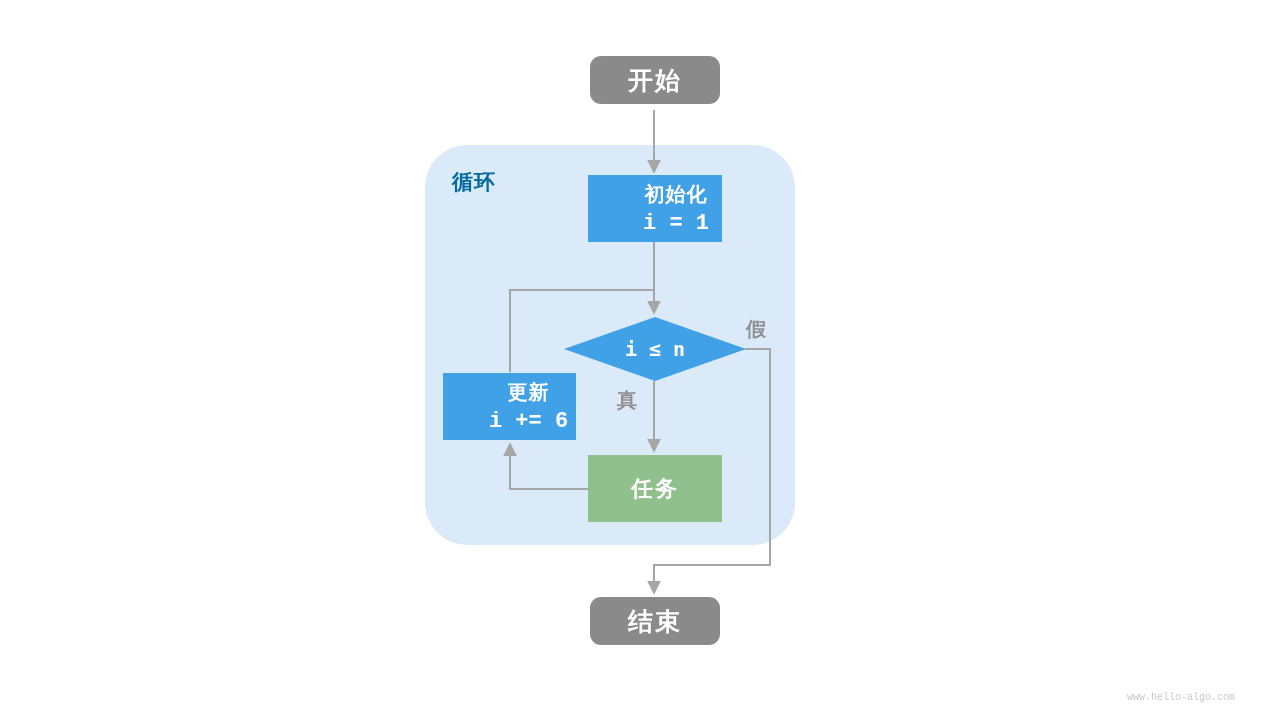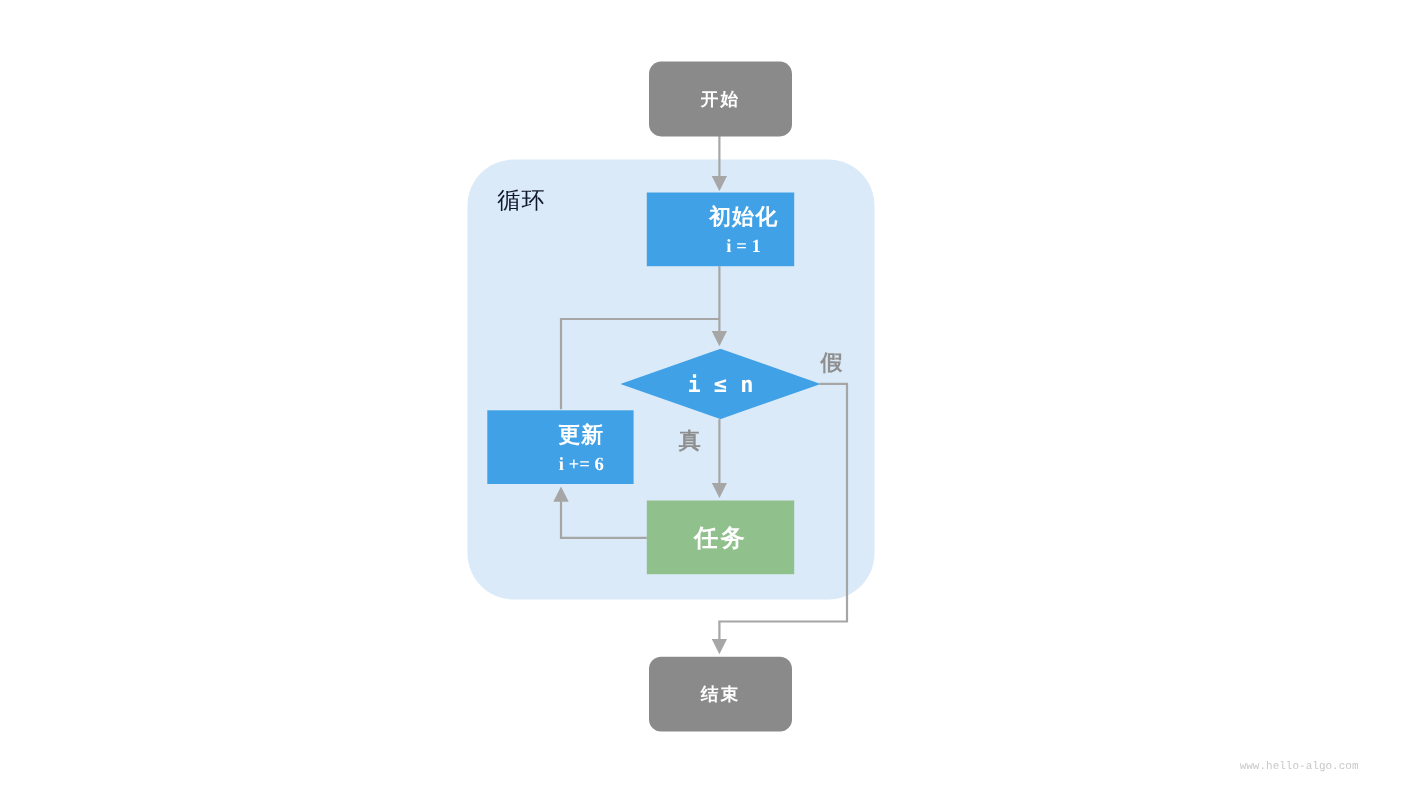--- a/index.html
+++ b/index.html
@@ -18,23 +18,23 @@
     position: absolute;
     left: 425px; top: 145px;
     width: 370px; height: 400px;
     background: #daeaf8;
     border-radius: 42px;
     z-index: 0;
   }
   .loop-label {
     position: absolute;
     left: 27px; top: 23px;
-    color: #0f172a;
+    color: #0369a1;
     font-size: 21px;
-    font-weight: normal;
+    font-weight: bold;
     letter-spacing: 1px;
   }
 
   
   .edges {
     position: absolute;
     left: 0; top: 0;
     width: 1280px; height: 720px;
     z-index: 1;
   }
@@ -49,44 +49,44 @@
     position: absolute;
     display: flex;
     flex-direction: column;
     align-items: center;
     justify-content: center;
     color: #ffffff;
     z-index: 2;
     text-align: center;
   }
   .terminal {
-    width: 130px; height: 68px;
+    width: 130px; height: 48px;
     background: #8a8a8a;
     border-radius: 11px;
-    font-size: 16px;
+    font-size: 25px;
     font-weight: bold;
     letter-spacing: 2px;
     justify-content: center;
   }
   .terminal.start { left: 590px; top: 56px; }
   .terminal.end   { left: 590px; top: 597px; }
 
   .process {
     width: 134px; height: 67px;
     background: #41a1e6;
     gap: 3px;
   }
   .process .p-label {
     font-size: 20px;
     font-weight: bold;
     letter-spacing: 1px;
   }
   .process .p-code {
-    font-family: Liberation Serif, serif;
-    font-size: 17px;
+    font-family: Liberation Mono, monospace;
+    font-size: 22px;
     font-weight: bold;
   }
   .process.init   { left: 588px; top: 175px; padding-left: 42px; }
   .process.update { left: 443px; top: 373px; width: 133px; padding-left: 38px; }
 
   .diamond {
     left: 564px; top: 317px;
     width: 182px; height: 64px;
     background: #41a1e6;
     clip-path: polygon(50% 0, 100% 50%, 50% 100%, 0 50%);

